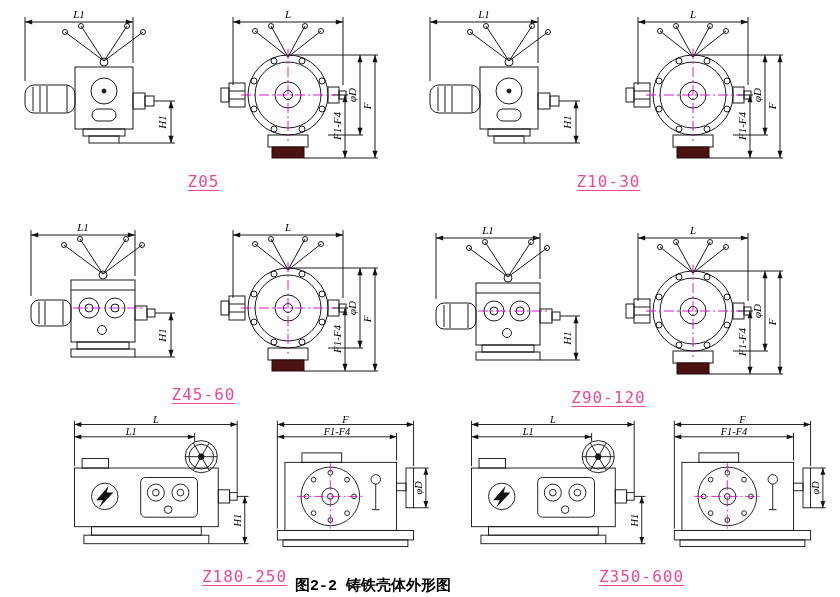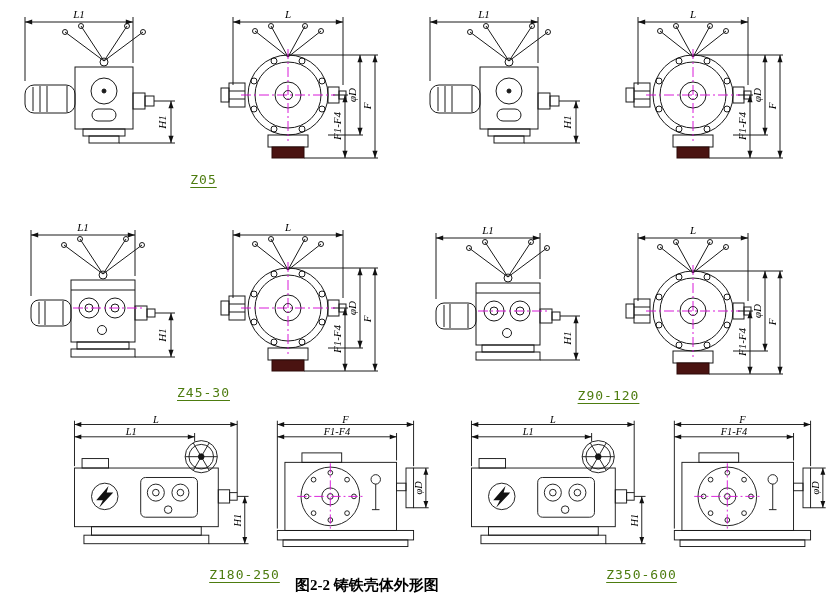--- a/index.html
+++ b/index.html
@@ -14,29 +14,29 @@
     overflow: hidden;
   }
   .group { position: absolute; }
   .group svg { position: absolute; top: 0; }
 
   .model-label {
     position: absolute;
     left: 0; right: 0;
     text-align: center;
     font-family: "DejaVu Sans Mono", monospace;
-    font-size: 13px;
+    font-size: 16px;
     letter-spacing: 1px;
-    color: #4d7c0f;
+    color: #ec4899;
     text-decoration: underline;
     text-underline-offset: 3px;
   }
   .caption {
     position: absolute;
-    font-family: Liberation Serif, serif;
+    font-family: Liberation Mono, monospace;
     font-weight: bold;
     font-size: 15px;
     color: #000;
     white-space: nowrap;
   }
 
   svg text {
     font-family: "Liberation Serif", serif;
     font-style: italic;
     font-size: 11px;
@@ -351,30 +351,31 @@
     <div class="model-label" style="top:167px">Z05</div>
   </div>
 
   <div class="group" style="left:420px; top:5px; width:377px; height:192px">
     <svg width="175" height="160" style="left:0">
         <use href="#sym-side-a"></use>
       </svg>
     <svg width="195" height="165" style="left:182px">
         <use href="#sym-front-a"></use>
       </svg>
+    <div class="model-label" style="top:167px">Z10-30</div>
   </div>
 
   <div class="group" style="left:15px; top:218px; width:377px; height:192px">
     <svg width="175" height="160" style="left:0">
         <use href="#sym-side-b"></use>
       </svg>
     <svg width="195" height="165" style="left:182px">
         <use href="#sym-front-a"></use>
       </svg>
-    <div class="model-label" style="top:167px">Z45-30</div>
+    <div class="model-label" style="top:167px">Z45-60</div>
   </div>
 
   <div class="group" style="left:420px; top:221px; width:377px; height:192px">
     <svg width="175" height="160" style="left:0">
         <use href="#sym-side-b"></use>
       </svg>
     <svg width="195" height="165" style="left:182px">
         <use href="#sym-front-a"></use>
       </svg>
     <div class="model-label" style="top:167px">Z90-120</div>

